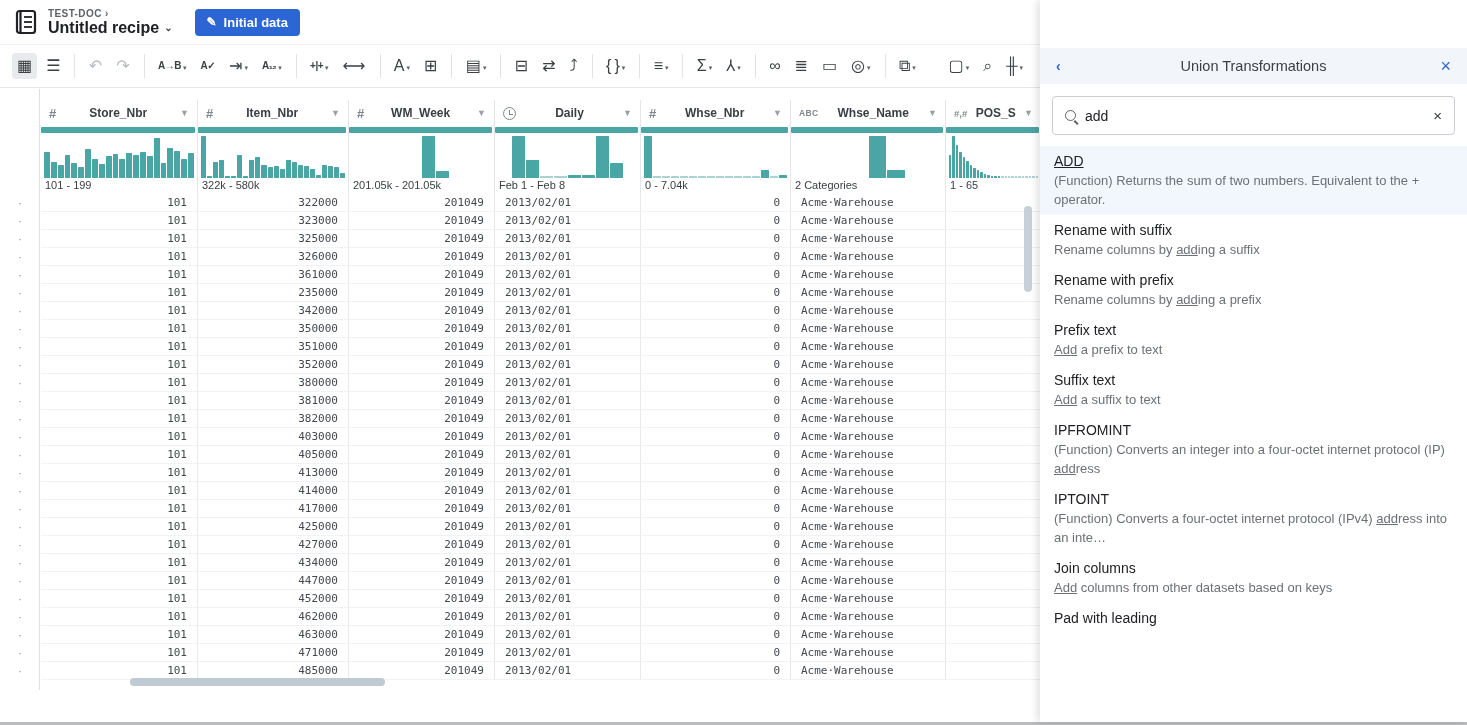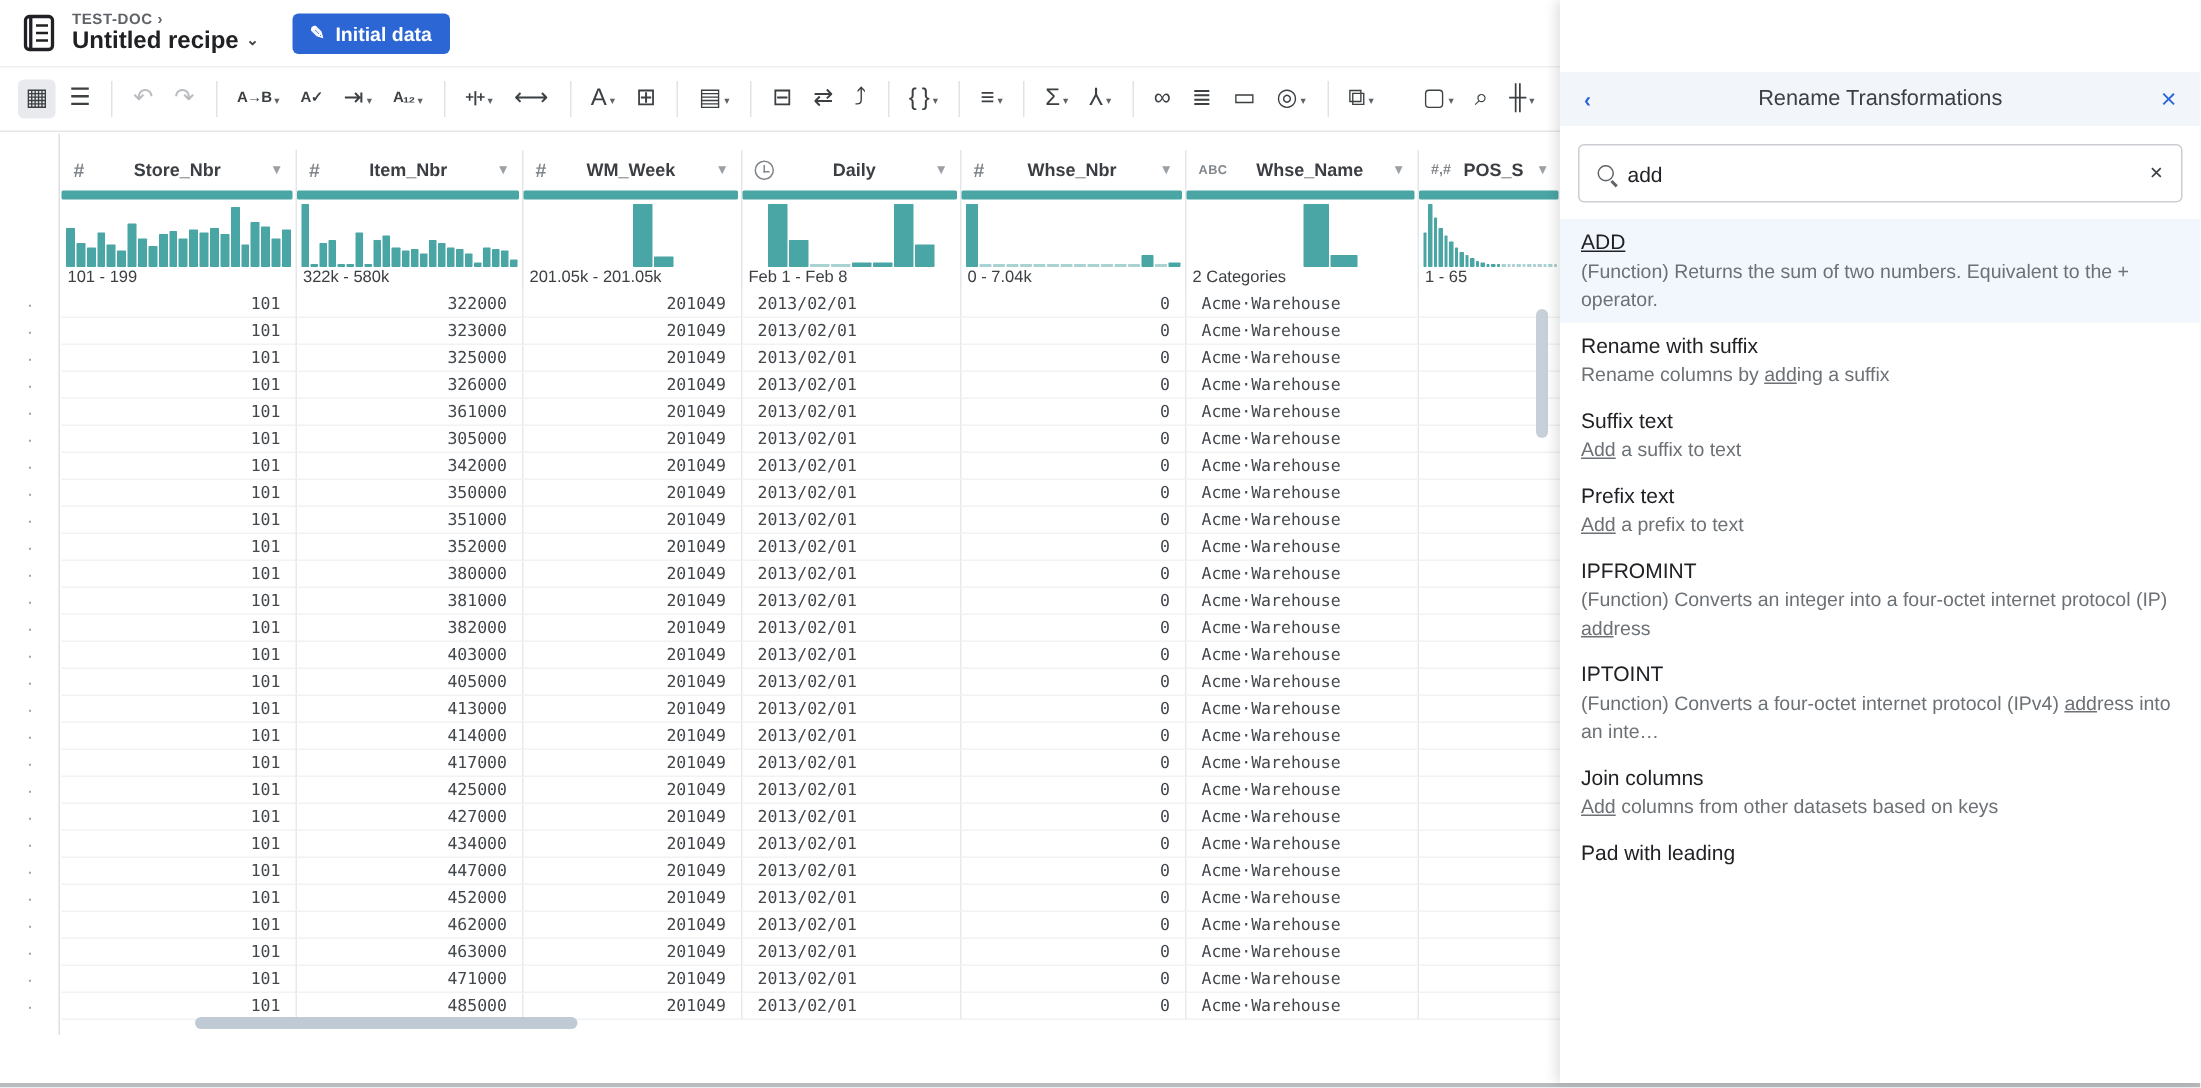--- a/index.html
+++ b/index.html
@@ -554,21 +554,21 @@
             <div class="cell r" style="width: 157px;">101</div>
             <div class="cell r" style="width: 151px;">361000</div>
             <div class="cell r" style="width: 146px;">201049</div>
             <div class="cell l" style="width: 146px;">2013/02/01</div>
             <div class="cell r" style="width: 150px;">0</div>
             <div class="cell l" style="width: 155px;">Acme·Warehouse</div>
             <div class="cell r" style="width: 95px;"></div>
           </div>
           <div class="rrow">
             <div class="cell r" style="width: 157px;">101</div>
-            <div class="cell r" style="width: 151px;">305000</div>
+            <div class="cell r" style="width: 151px;">235000</div>
             <div class="cell r" style="width: 146px;">201049</div>
             <div class="cell l" style="width: 146px;">2013/02/01</div>
             <div class="cell r" style="width: 150px;">0</div>
             <div class="cell l" style="width: 155px;">Acme·Warehouse</div>
             <div class="cell r" style="width: 95px;"></div>
           </div>
           <div class="rrow">
             <div class="cell r" style="width: 157px;">101</div>
             <div class="cell r" style="width: 151px;">342000</div>
             <div class="cell r" style="width: 146px;">201049</div>
@@ -761,46 +761,50 @@
     </div>
     <div class="vscroll"></div>
     <div class="hscroll"></div>
   </div>
 
   <div class="bottom-edge"></div>
 
   <aside class="panel">
     <div class="panel-head">
       <span class="p-back">‹</span>
-      <span class="p-title">Rename Transformations</span>
+      <span class="p-title">Union Transformations</span>
       <span class="p-close">×</span>
     </div>
     <div class="searchbox">
       <span class="i-mag"></span>
       <input type="text" value="add" style="">
       <span class="sb-clear">×</span>
     </div>
     <div class="results" id="results">
         <div class="res sel">
           <div class="res-title"><span class="u">ADD</span></div>
           <div class="res-desc"><span>(Function) Returns the sum of two numbers. Equivalent to the + operator.</span></div>
         </div>
         <div class="res">
           <div class="res-title"><span>Rename with suffix</span></div>
           <div class="res-desc"><span>Rename columns by </span><span class="u">add</span><span>ing a suffix</span></div>
         </div>
         <div class="res">
-          <div class="res-title"><span>Suffix text</span></div>
-          <div class="res-desc"><span class="u">Add</span><span> a suffix to text</span></div>
+          <div class="res-title"><span>Rename with prefix</span></div>
+          <div class="res-desc"><span>Rename columns by </span><span class="u">add</span><span>ing a prefix</span></div>
         </div>
         <div class="res">
           <div class="res-title"><span>Prefix text</span></div>
           <div class="res-desc"><span class="u">Add</span><span> a prefix to text</span></div>
         </div>
         <div class="res">
+          <div class="res-title"><span>Suffix text</span></div>
+          <div class="res-desc"><span class="u">Add</span><span> a suffix to text</span></div>
+        </div>
+        <div class="res">
           <div class="res-title"><span>IPFROMINT</span></div>
           <div class="res-desc"><span>(Function) Converts an integer into a four-octet internet protocol (IP) </span><span class="u">add</span><span>ress</span></div>
         </div>
         <div class="res">
           <div class="res-title"><span>IPTOINT</span></div>
           <div class="res-desc"><span>(Function) Converts a four-octet internet protocol (IPv4) </span><span class="u">add</span><span>ress into an inte…</span></div>
         </div>
         <div class="res">
           <div class="res-title"><span>Join columns</span></div>
           <div class="res-desc"><span class="u">Add</span><span> columns from other datasets based on keys</span></div>

